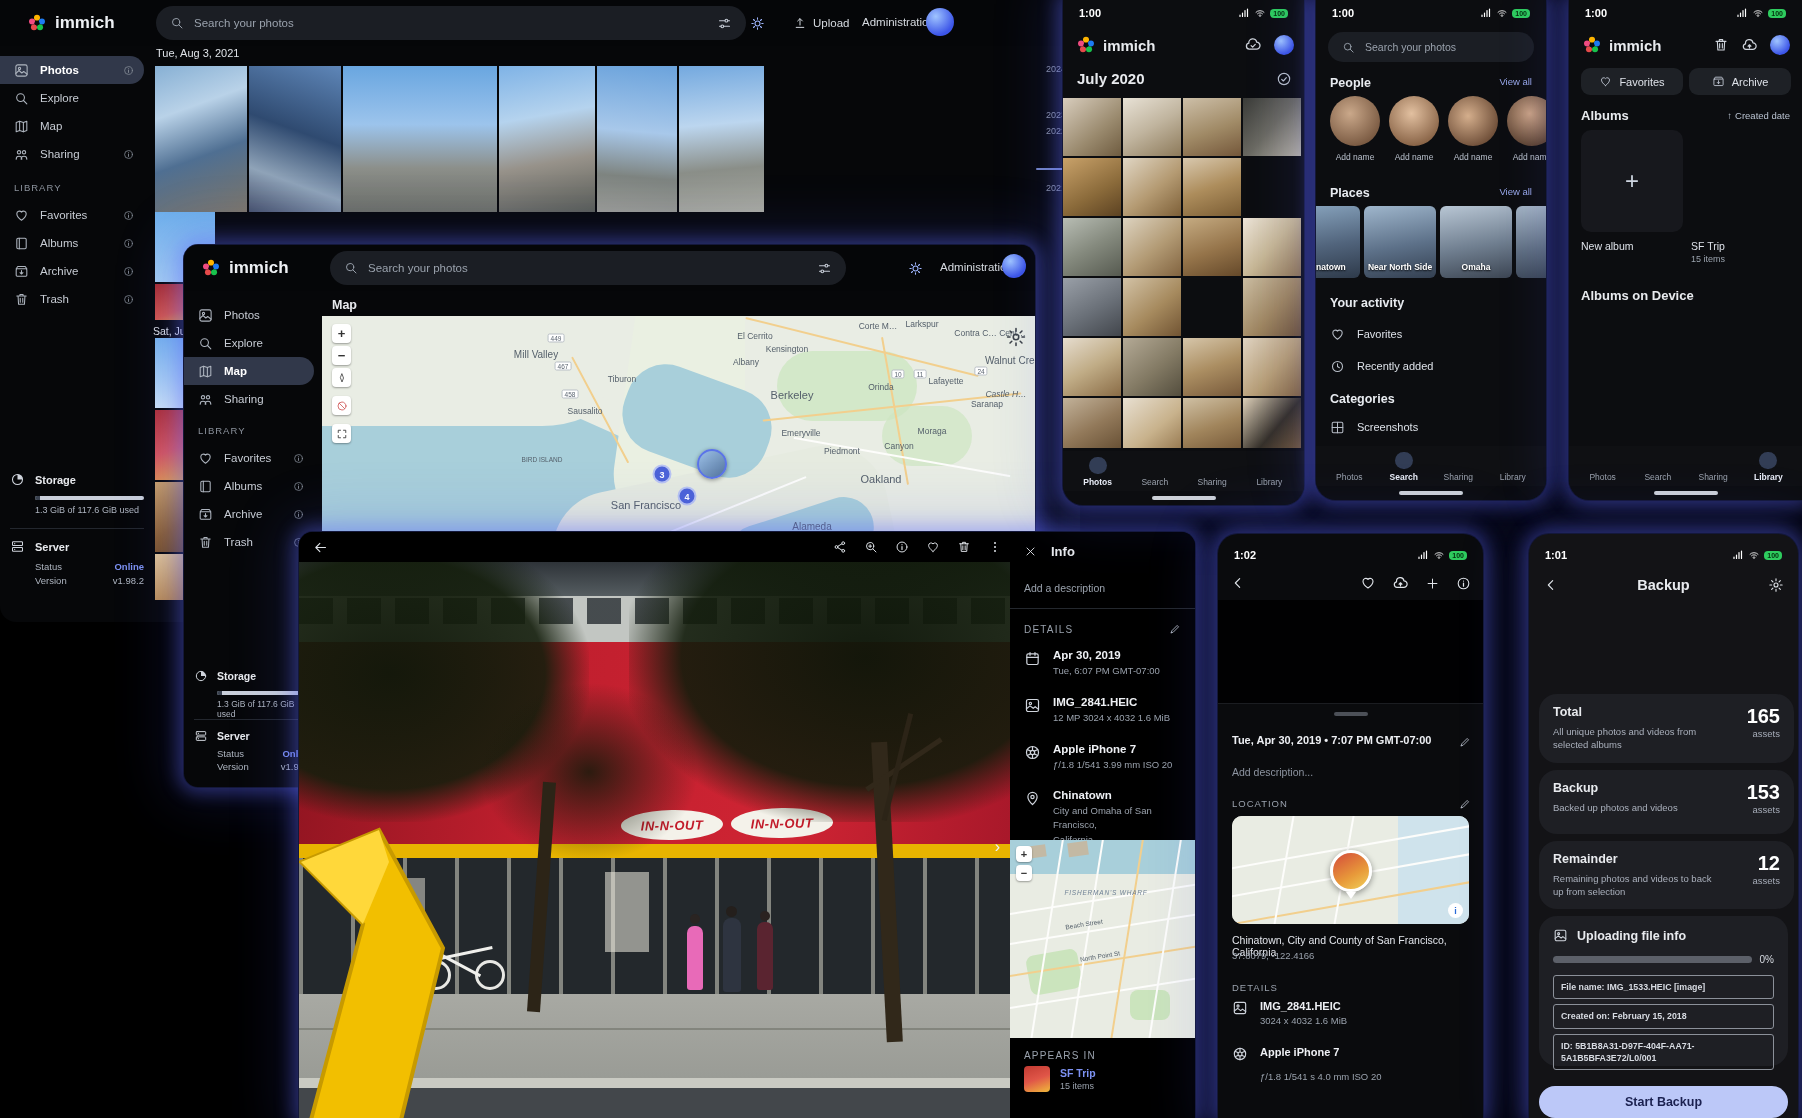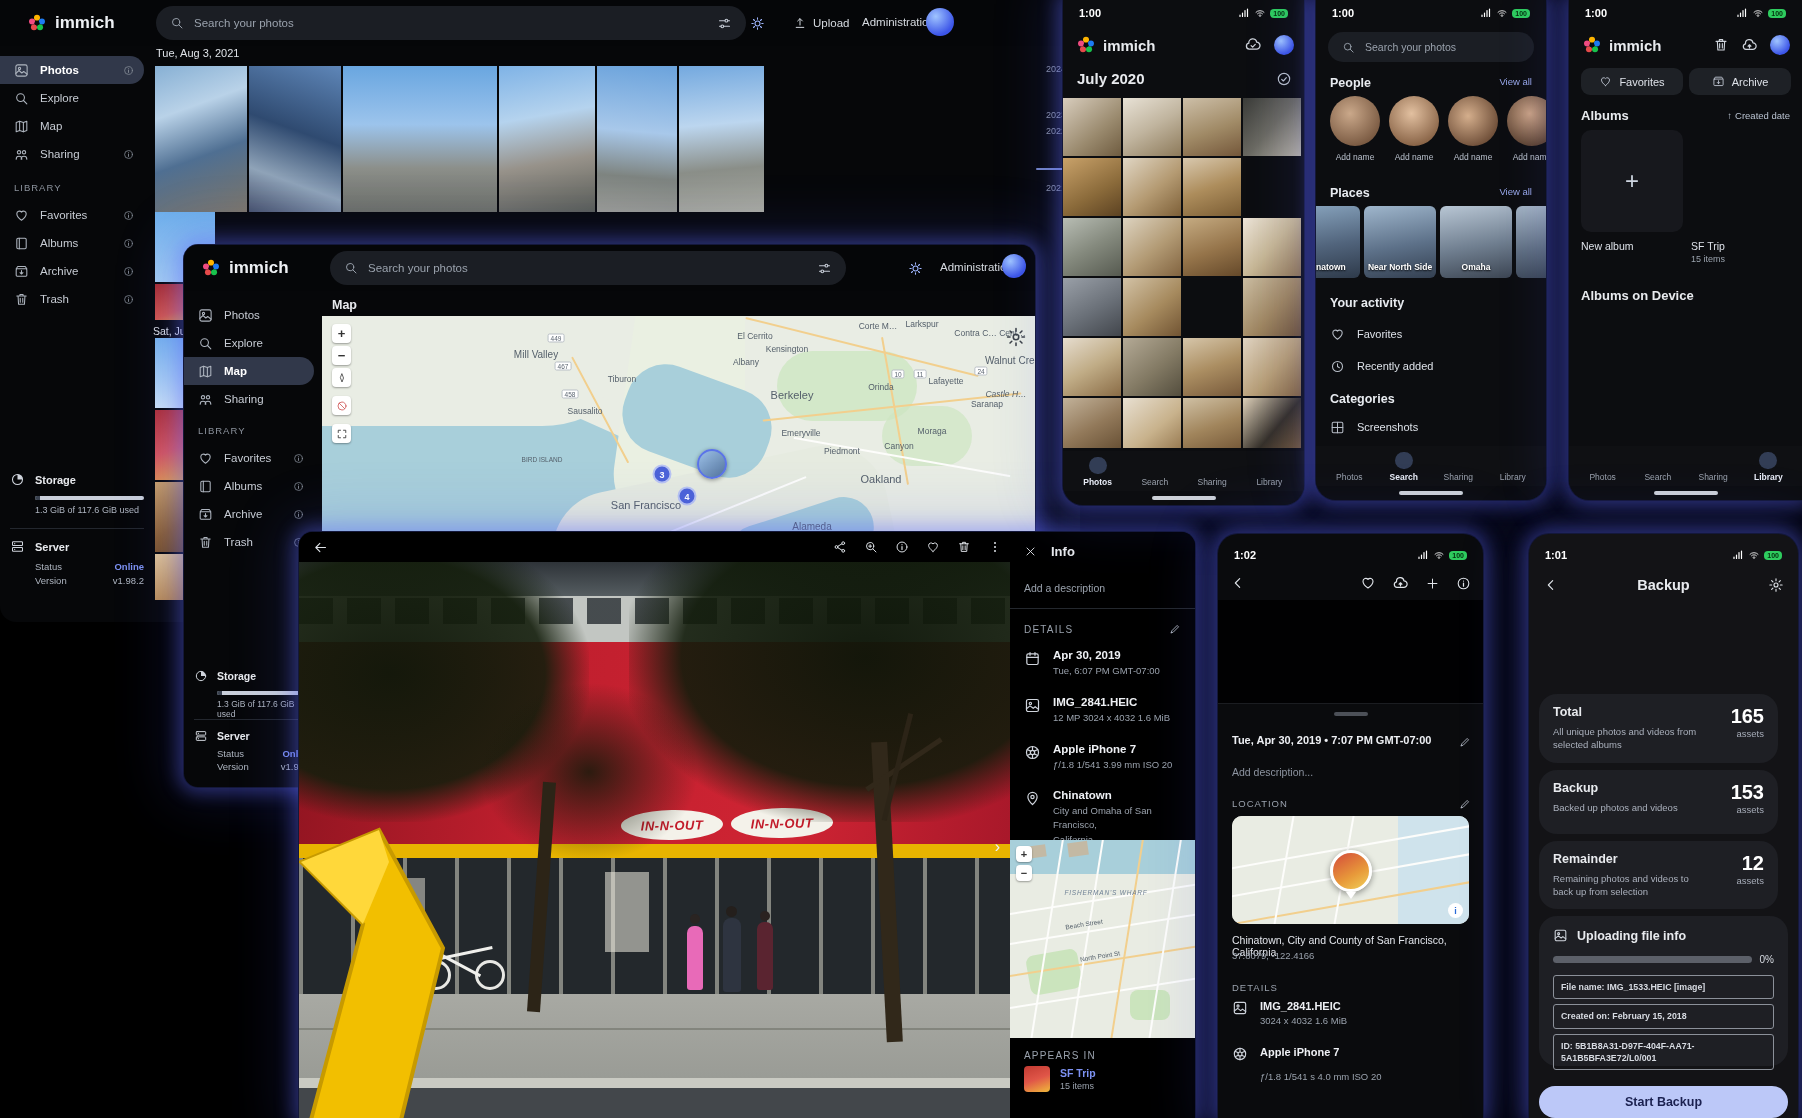--- a/index.html
+++ b/index.html
@@ -1425,21 +1425,21 @@
     <span style="flex:1;text-align:center;font-size:14.5px;font-weight:bold;">Backup</span>
     <span class="ic" style="width:16px;height:16px;color:#dfe3e8;">
         <svg viewBox="0 0 24 24" width="100%" height="100%" fill="none" stroke="currentColor" stroke-width="1.7" stroke-linecap="round" stroke-linejoin="round">
           <circle cx="12" cy="12" r="3"></circle>
           <path d="M12 2.8v2.7M12 18.5v2.7M2.8 12h2.7M18.5 12h2.7M5.5 5.5l1.9 1.9M16.6 16.6l1.9 1.9M18.5 5.5l-1.9 1.9M7.4 16.6l-1.9 1.9"></path>
         </svg>
       </span>
   </div>
 
 
-  <div class="abs" style="left:10px;top:160px;right:20px;">
+  <div class="abs" style="left:10px;top:160px;right:4px;">
 
       <div class="card" style="position:relative;margin-bottom:7px;padding:11px 14px;min-height:64px;">
         <div style="display:flex;">
           <div style="flex:1;padding-right:10px;">
             <div style="font-size:12.5px;font-weight:bold;">Total</div>
             <div style="font-size:9.5px;color:#aab0bc;margin-top:6px;line-height:1.4;">All unique photos and videos from selected albums</div>
           </div>
           <div style="width:52px;flex:none;">
             <div class="bigv">165</div>
             <div class="unit">assets</div>

